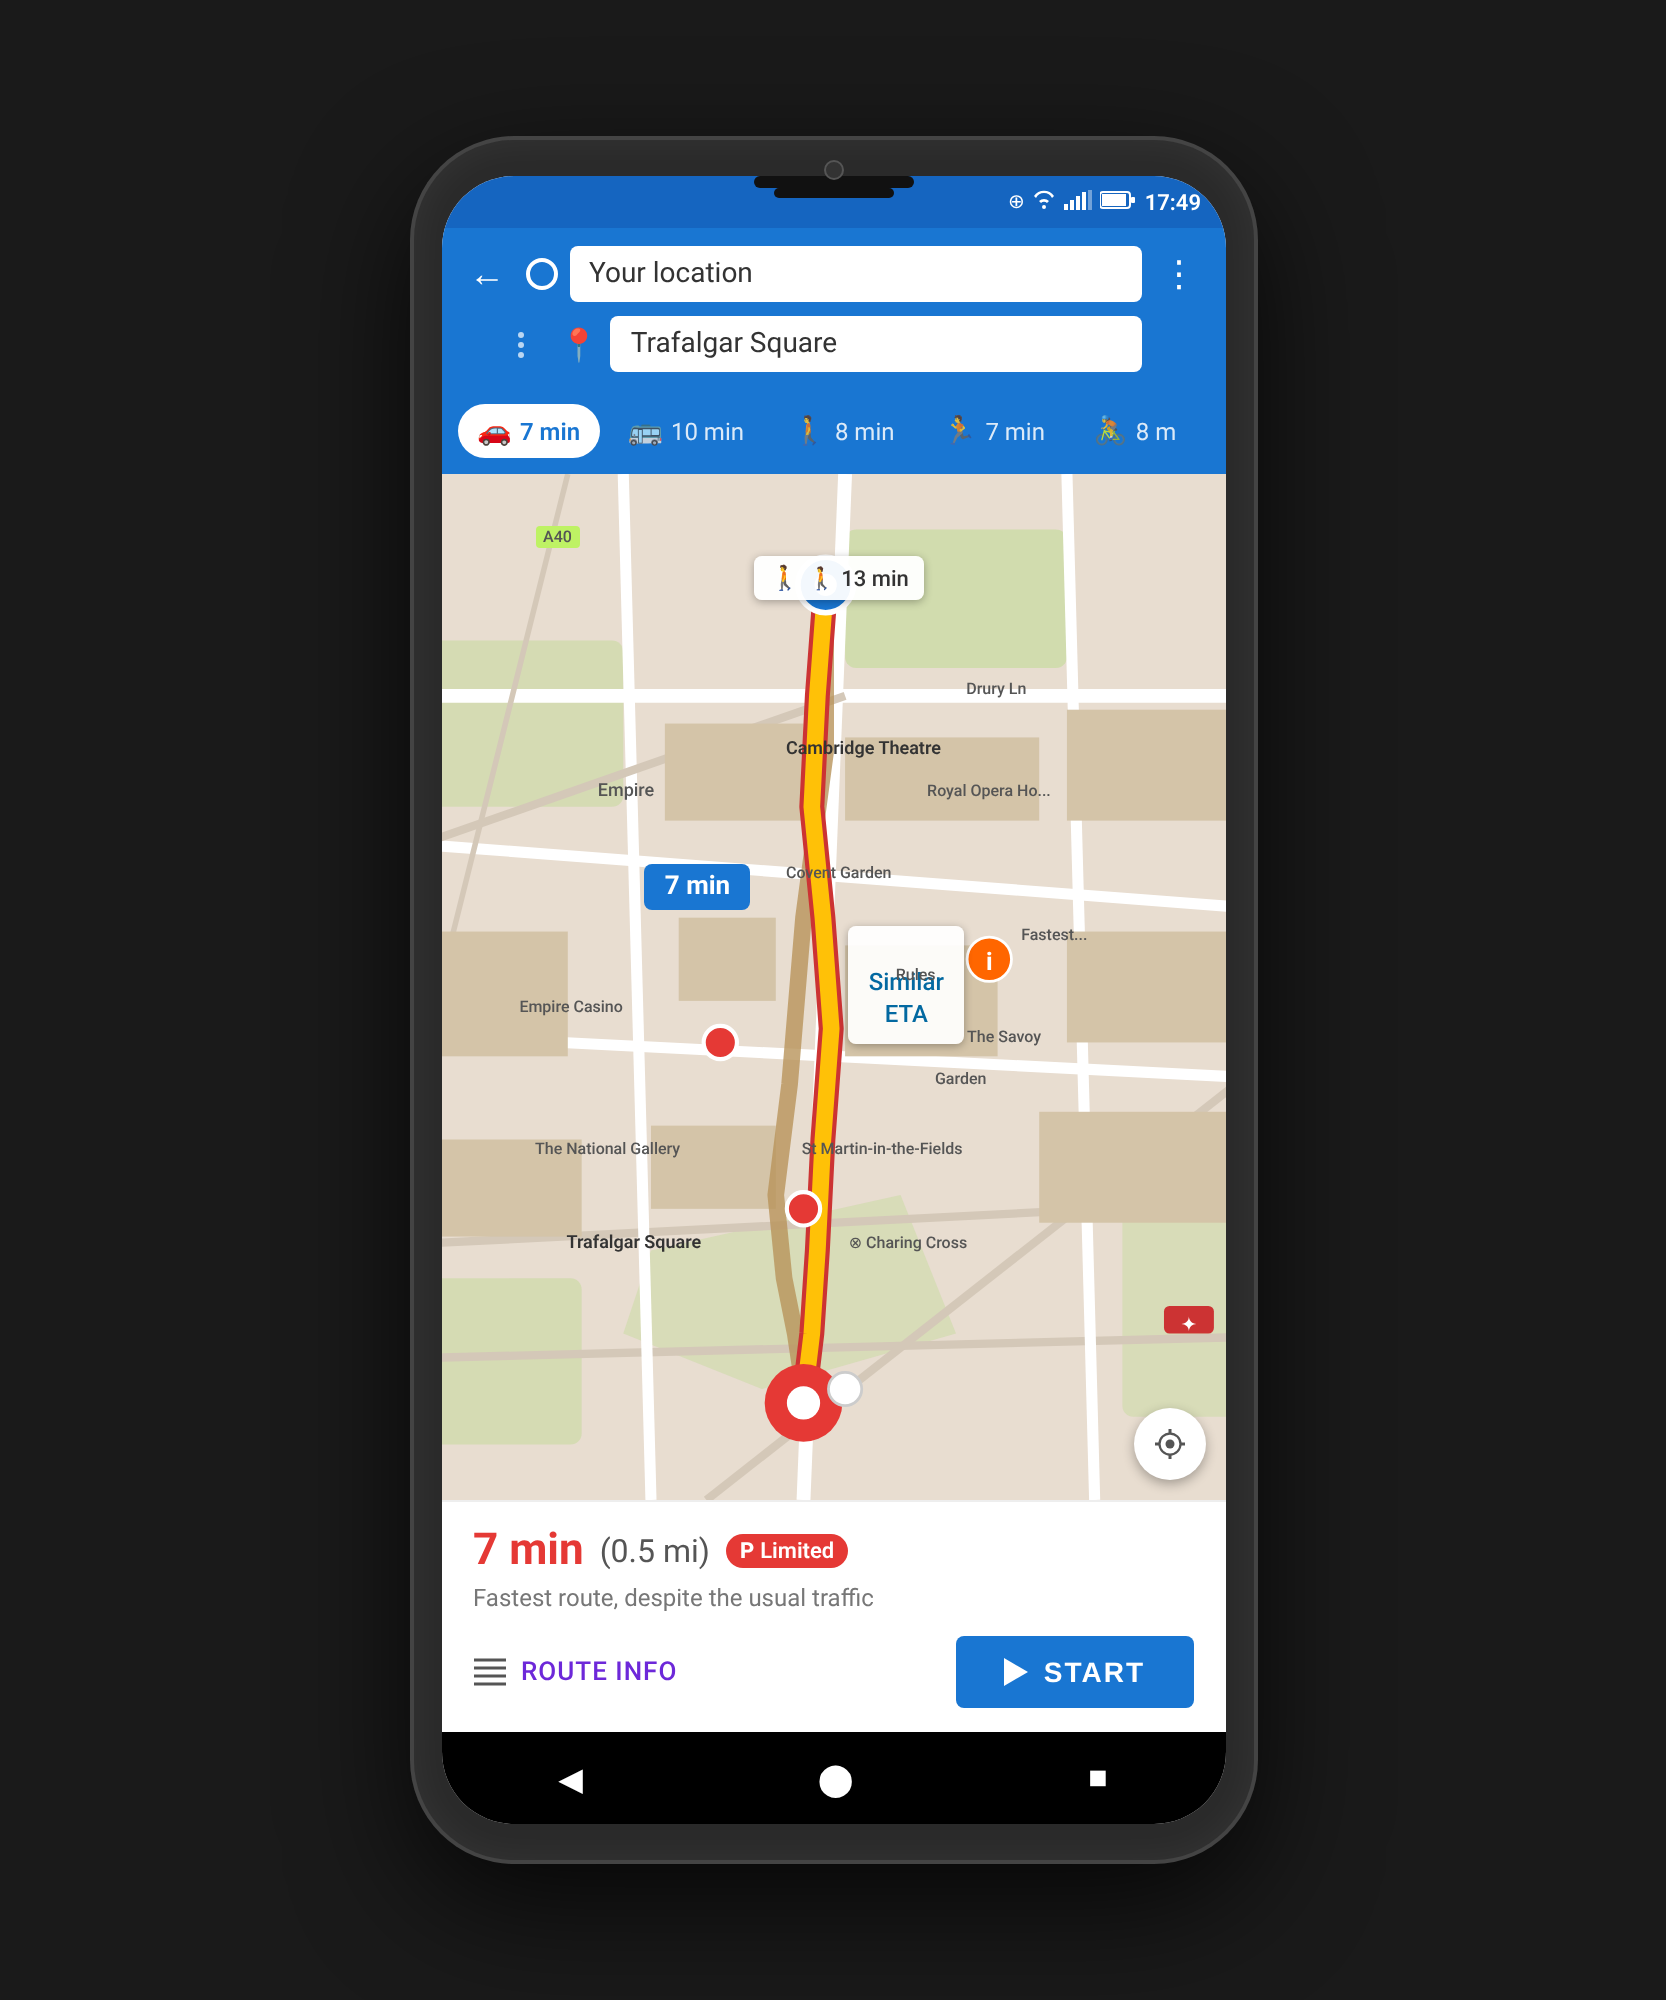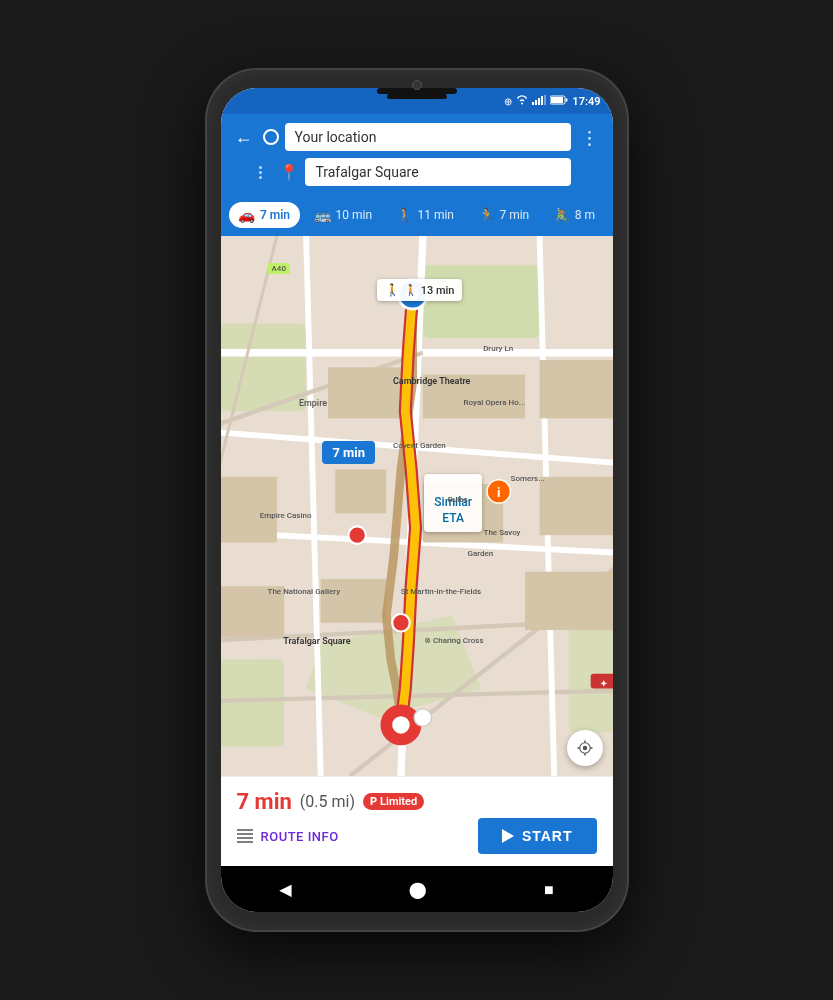--- a/index.html
+++ b/index.html
@@ -414,21 +414,21 @@
       <div class="tab-item active">
         <span class="tab-icon">🚗</span>
         <span>7 min</span>
       </div>
       <div class="tab-item">
         <span class="tab-icon">🚌</span>
         <span>10 min</span>
       </div>
       <div class="tab-item">
         <span class="tab-icon">🚶</span>
-        <span>11 min</span>
+        <span>8 min</span>
       </div>
       <div class="tab-item">
         <span class="tab-icon">🏃</span>
         <span>7 min</span>
       </div>
       <div class="tab-item">
         <span class="tab-icon">🚴</span>
         <span>8 m</span>
       </div>
     </div>
@@ -511,21 +511,21 @@
 ETA</span>
       </div>
 
       <div class="map-label" style="top:30%;left:20%;">Empire</div>
       <div class="map-label large" style="top:26%;left:44%;font-size:9px;">Cambridge Theatre</div>
       <div class="map-label" style="top:38%;left:44%;font-size:8px;">Covent Garden</div>
       <div class="map-label" style="top:51%;left:10%;font-size:8px;">Empire Casino</div>
       <div class="map-label" style="top:30%;left:62%;font-size:8px;line-height:1.2;">Royal Opera Ho...</div>
       <div class="map-label" style="top:54%;left:62%;font-size:8px;margin-left:20px;">The Savoy</div>
       <div class="map-label" style="top:48%;left:58%;font-size:8px;">Rules</div>
-      <div class="map-label" style="top:44%;left:74%;font-size:8px;">Somers...</div>
+      <div class="map-label" style="top:44%;left:74%;font-size:8px;">Fastest...</div>
       <div class="map-label" style="top:58%;left:63%;font-size:8px;">Garden</div>
       <div class="map-label" style="top:65%;left:12%;font-size:8px;">The National Gallery</div>
       <div class="map-label" style="top:65%;left:46%;font-size:8px;">St Martin-in-the-Fields</div>
       <div class="map-label large" style="top:74%;left:16%;font-size:9px;">Trafalgar Square</div>
       <div class="map-label" style="top:74%;left:52%;font-size:8px;">⊗ Charing Cross</div>
       <div class="map-label" style="top:20%;left:67%;font-size:8px;">Drury Ln</div>
       <div class="map-label" style="top:5%;left:12%;font-size:8px;background:#bef264;padding:1px 4px;border-radius:2px;">A40</div>
 
       <div class="current-location-btn">
         <svg width="18" height="18" viewBox="0 0 24 24" fill="#555">
@@ -538,20 +538,21 @@
 
     <div class="bottom-panel">
       <div class="route-summary">
         <span class="route-time">7 min</span>
         <span class="route-distance">(0.5 mi)</span>
         <div class="parking-badge">
           <span class="parking-p">P</span>
           <span>Limited</span>
         </div>
       </div>
+      <div class="route-desc">Fastest route, despite the usual traffic</div>
       <div class="action-row">
         <div class="route-info-btn">
           <svg width="16" height="14" viewBox="0 0 16 14" fill="#555">
             <line x1="0" y1="1" x2="16" y2="1" stroke="#555" stroke-width="1.5"></line>
             <line x1="0" y1="5" x2="16" y2="5" stroke="#555" stroke-width="1.5"></line>
             <line x1="0" y1="9" x2="16" y2="9" stroke="#555" stroke-width="1.5"></line>
             <line x1="0" y1="13" x2="16" y2="13" stroke="#555" stroke-width="1.5"></line>
           </svg>
           <span>ROUTE INFO</span>
         </div>

